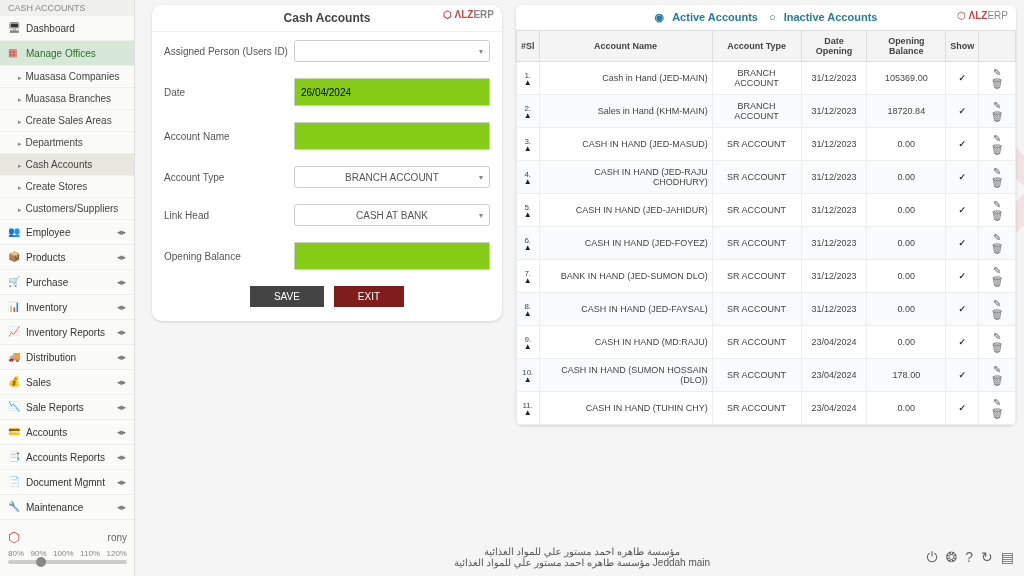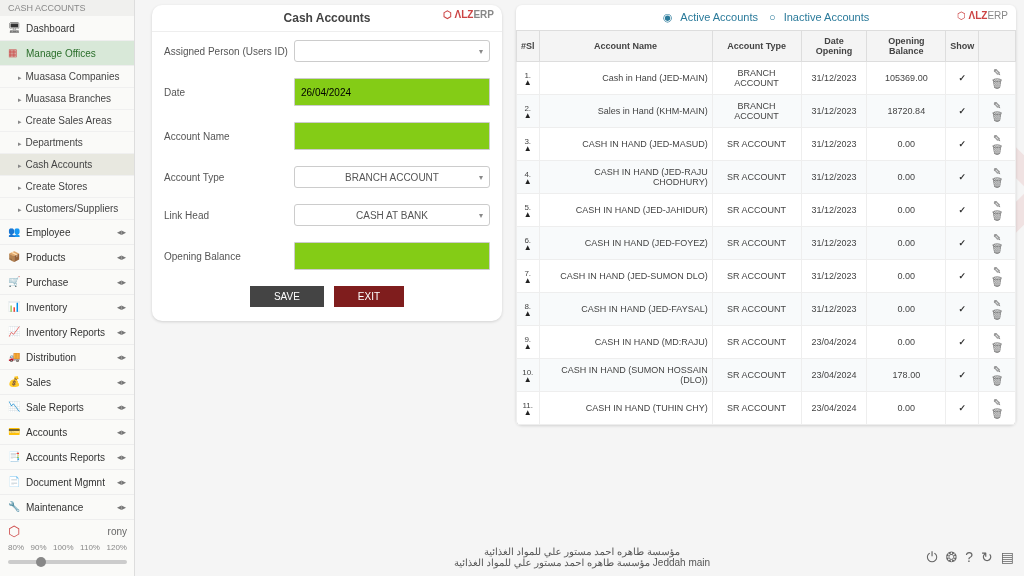--- a/index.html
+++ b/index.html
@@ -10,40 +10,40 @@
 .nav-item.has-ic{justify-content:flex-start;gap:6px}
 .nav-item.has-ic .chev{margin-left:auto}
 .nav-item.active{background:#d8e8d8;color:#2a6e2a}
 .sub-item{padding:5px 8px 5px 18px;font-size:10px;color:#444;border-bottom:1px solid #f0f0f0;cursor:pointer}
 .sub-item.active{background:#e8e8e0}
 .chev{font-size:9px;color:#777}
 .ic{width:12px;height:12px;display:inline-block}
 .footer-zone{position:absolute;bottom:8px;left:0;width:135px;padding:4px 8px}
 .user-row{display:flex;justify-content:space-between;align-items:center;font-size:10px;color:#666;margin-bottom:4px}
 .logo-s{color:#c44;font-size:14px}
-.zoom-row{display:flex;justify-content:space-between;font-size:8px;color:#888;margin-bottom:8px}
+.zoom-row{display:flex;justify-content:space-between;font-size:8px;color:#888;margin-bottom:2px}
 .slider{width:100%;height:4px;background:#ccc;border-radius:2px;position:relative}
 .slider-thumb{position:absolute;width:10px;height:10px;background:#888;border-radius:50%;top:-3px;left:28px}
 .main{position:absolute;left:140px;top:0;right:0;height:576px}
 .form-panel{position:absolute;left:12px;top:5px;width:350px;background:#fff;border-radius:10px;box-shadow:0 1px 3px rgba(0,0,0,.15);padding:0}
 .panel-head{text-align:center;padding:6px;font-size:12px;font-weight:bold;color:#444;border-bottom:1px solid #eee;position:relative}
 .brand{position:absolute;right:8px;top:4px;font-size:10px;color:#888}
 .brand b{color:#c44}
 .form-row{display:flex;align-items:center;padding:8px 12px;gap:0}
 .form-label{width:130px;font-size:10px;color:#555}
 .form-input{flex:1;height:28px;border:1px solid #ccc;border-radius:1px;padding:0 6px;font-size:10px;background:#84cc16}
 .form-select{flex:1;height:22px;border:1px solid #ccc;border-radius:3px;font-size:10px;text-align:center;color:#555;line-height:22px;background:#fff;position:relative}
 .form-select::after{content:"▾";position:absolute;right:6px;color:#888;font-size:8px}
 .btn-row{display:flex;justify-content:center;gap:10px;padding:8px 12px 14px}
 .btn{padding:5px 24px;border-radius:0;border:none;font-size:10px;color:#fff;cursor:pointer}
 .btn-save{background:#444}
 .btn-exit{background:#7f1d1d}
 .table-panel{position:absolute;left:376px;top:5px;right:8px;background:#fff;border-radius:6px;box-shadow:0 1px 3px rgba(0,0,0,.15)}
 .table-head{padding:6px 10px;display:flex;justify-content:center;align-items:center;font-size:11px;position:relative}
-.radio-grp{color:#2a7a9a;font-weight:normal}
+.radio-grp{color:#2a7a9a;font-weight:bold}
 .radio-grp span{margin:0 4px}
 .table-head .brand{top:5px}
 table{width:100%;border-collapse:collapse;font-size:9px}
 th{background:#f4f4f4;padding:5px 4px;border:1px solid #ddd;color:#444;font-weight:bold}
 td{padding:5px 4px;border:1px solid #eee;text-align:center;color:#444}
 td.name{text-align:right;padding-left:6px}
 tr:nth-child(even) td{background:#f8fafb}
 .sl{width:22px;position:relative;font-size:8px}
 .sl::after{content:"▲";display:block;font-size:8px;color:#222;line-height:6px}
 .ck{color:#333;font-weight:bold}
@@ -263,21 +263,21 @@
             <td class="sl">6.</td>
             <td class="name">CASH IN HAND (JED-FOYEZ)</td>
             <td>SR ACCOUNT</td>
             <td>31/12/2023</td>
             <td>0.00</td>
             <td><span class="ck">✓</span></td>
             <td><span class="act-ic">✎</span><span class="act-ic">🗑</span></td>
           </tr>
           <tr>
             <td class="sl">7.</td>
-            <td class="name">CASH IN HAND (JED-SUMON DLO)</td>
+            <td class="name">BANK IN HAND (JED-SUMON DLO)</td>
             <td>SR ACCOUNT</td>
             <td>31/12/2023</td>
             <td>0.00</td>
             <td><span class="ck">✓</span></td>
             <td><span class="act-ic">✎</span><span class="act-ic">🗑</span></td>
           </tr>
           <tr>
             <td class="sl">8.</td>
             <td class="name">CASH IN HAND (JED-FAYSAL)</td>
             <td>SR ACCOUNT</td>

